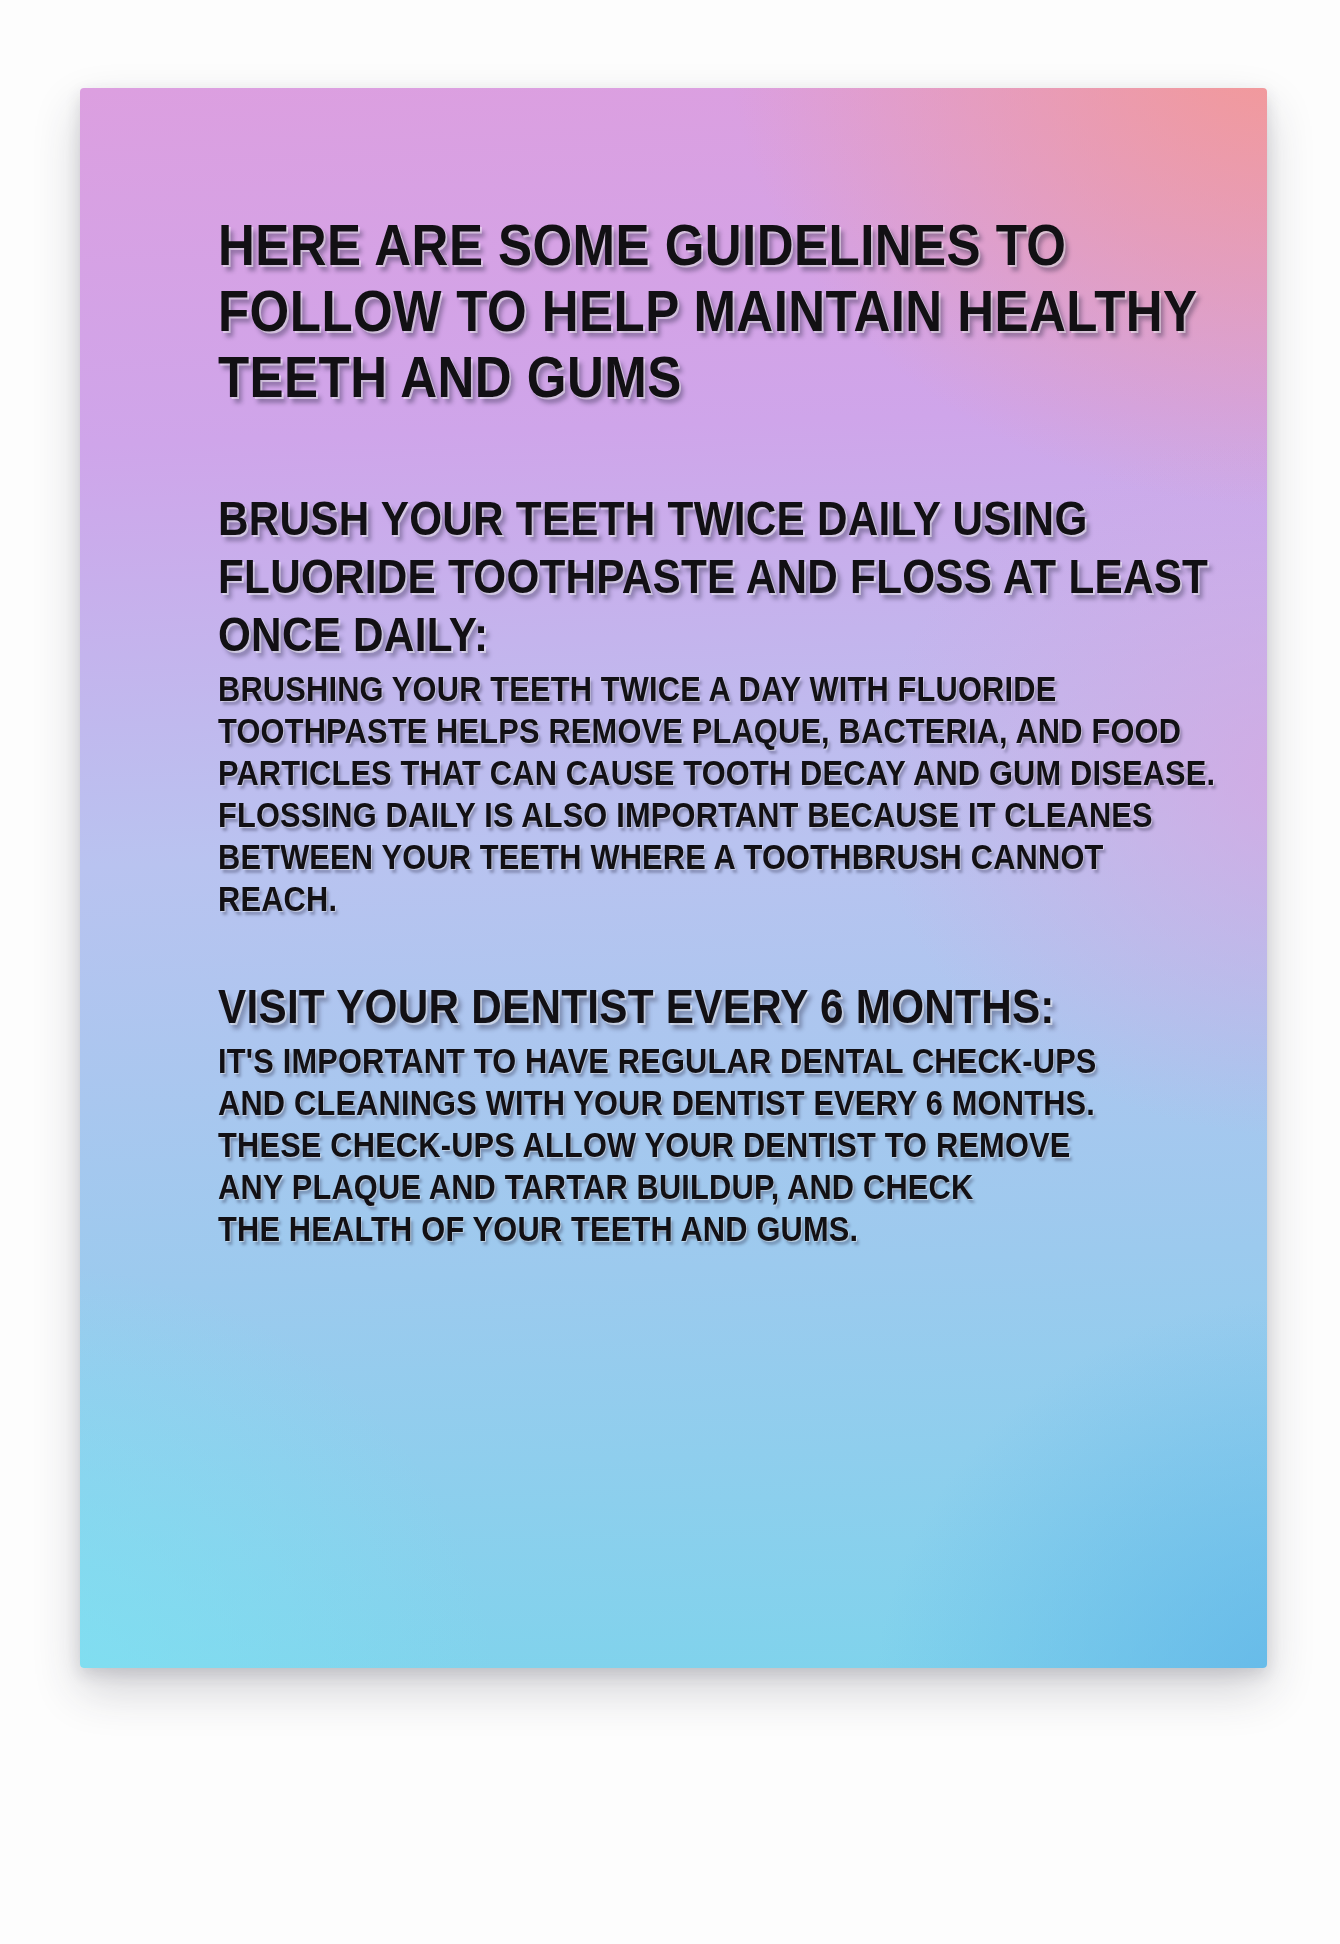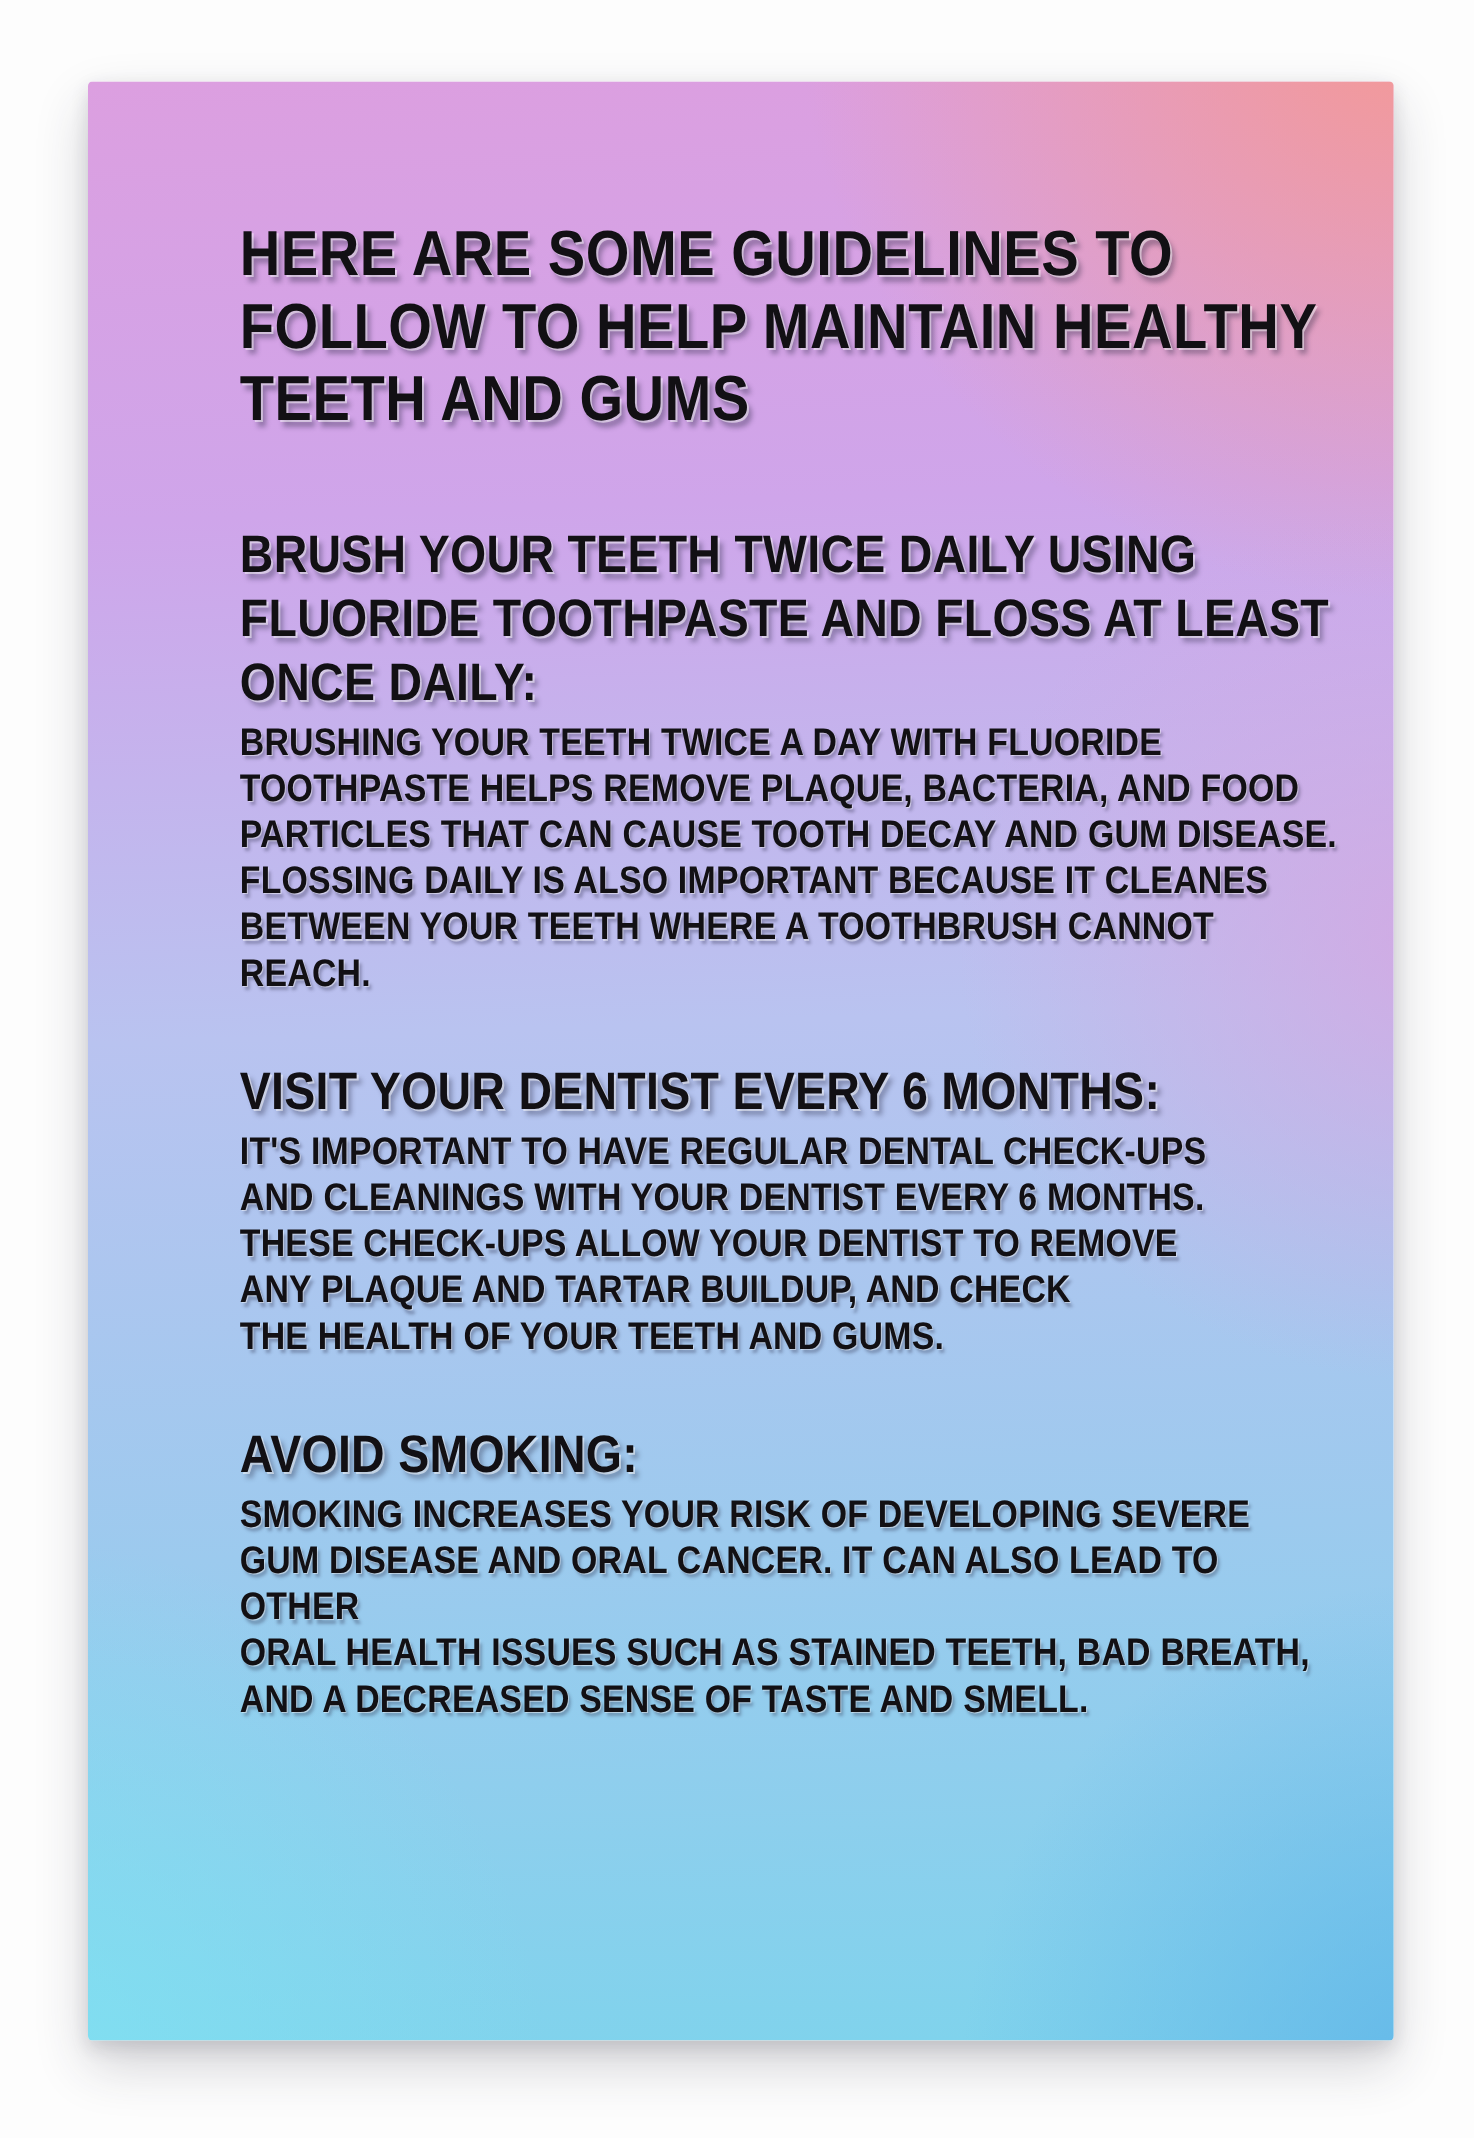--- a/index.html
+++ b/index.html
@@ -8,23 +8,23 @@
     width: 1340px;
     height: 1944px;
     background: #fdfdfd;
     font-family: "Liberation Sans", sans-serif;
     overflow: hidden;
   }
 
   .poster-card {
     position: absolute;
     left: 80px;
-    top: 74px;
+    top: 88px;
     width: 1187px;
-    height: 1781px;
+    height: 1580px;
     border-radius: 4px;
     padding: 124px 40px 60px 138px;
     box-shadow:
       0 22px 48px rgba(40, 40, 60, 0.20),
       0 6px 16px rgba(40, 40, 60, 0.14);
     background:
       radial-gradient(ellipse 70% 45% at 102% -4%, rgba(246, 152, 142, 0.95) 0%, rgba(246, 152, 142, 0) 68%),
       radial-gradient(ellipse 52% 32% at 103% 44%, rgba(216, 164, 224, 0.75) 0%, rgba(216, 164, 224, 0) 70%),
       radial-gradient(ellipse 58% 42% at -4% 103%, rgba(128, 226, 242, 0.85) 0%, rgba(128, 226, 242, 0) 68%),
       radial-gradient(ellipse 55% 40% at 103% 103%, rgba(95, 179, 232, 0.85) 0%, rgba(95, 179, 232, 0) 66%),
@@ -95,21 +95,14 @@
 
   <div class="section">
     <div class="text-block section-heading">VISIT YOUR DENTIST EVERY 6 MONTHS:</div>
     <div class="text-block section-body">IT'S IMPORTANT TO HAVE REGULAR DENTAL CHECK-UPS
 AND CLEANINGS WITH YOUR DENTIST EVERY 6 MONTHS.
 THESE CHECK-UPS ALLOW YOUR DENTIST TO REMOVE
 ANY PLAQUE AND TARTAR BUILDUP, AND CHECK
 THE HEALTH OF YOUR TEETH AND GUMS.</div>
   </div>
 
-  <div class="section">
-    <div class="text-block section-heading">AVOID SMOKING:</div>
-    <div class="text-block section-body">SMOKING INCREASES YOUR RISK OF DEVELOPING SEVERE
-GUM DISEASE AND ORAL CANCER. IT CAN ALSO LEAD TO OTHER
-ORAL HEALTH ISSUES SUCH AS STAINED TEETH, BAD BREATH,
-AND A DECREASED SENSE OF TASTE AND SMELL.</div>
-  </div>
 
 </div>
 
 </body></html>

